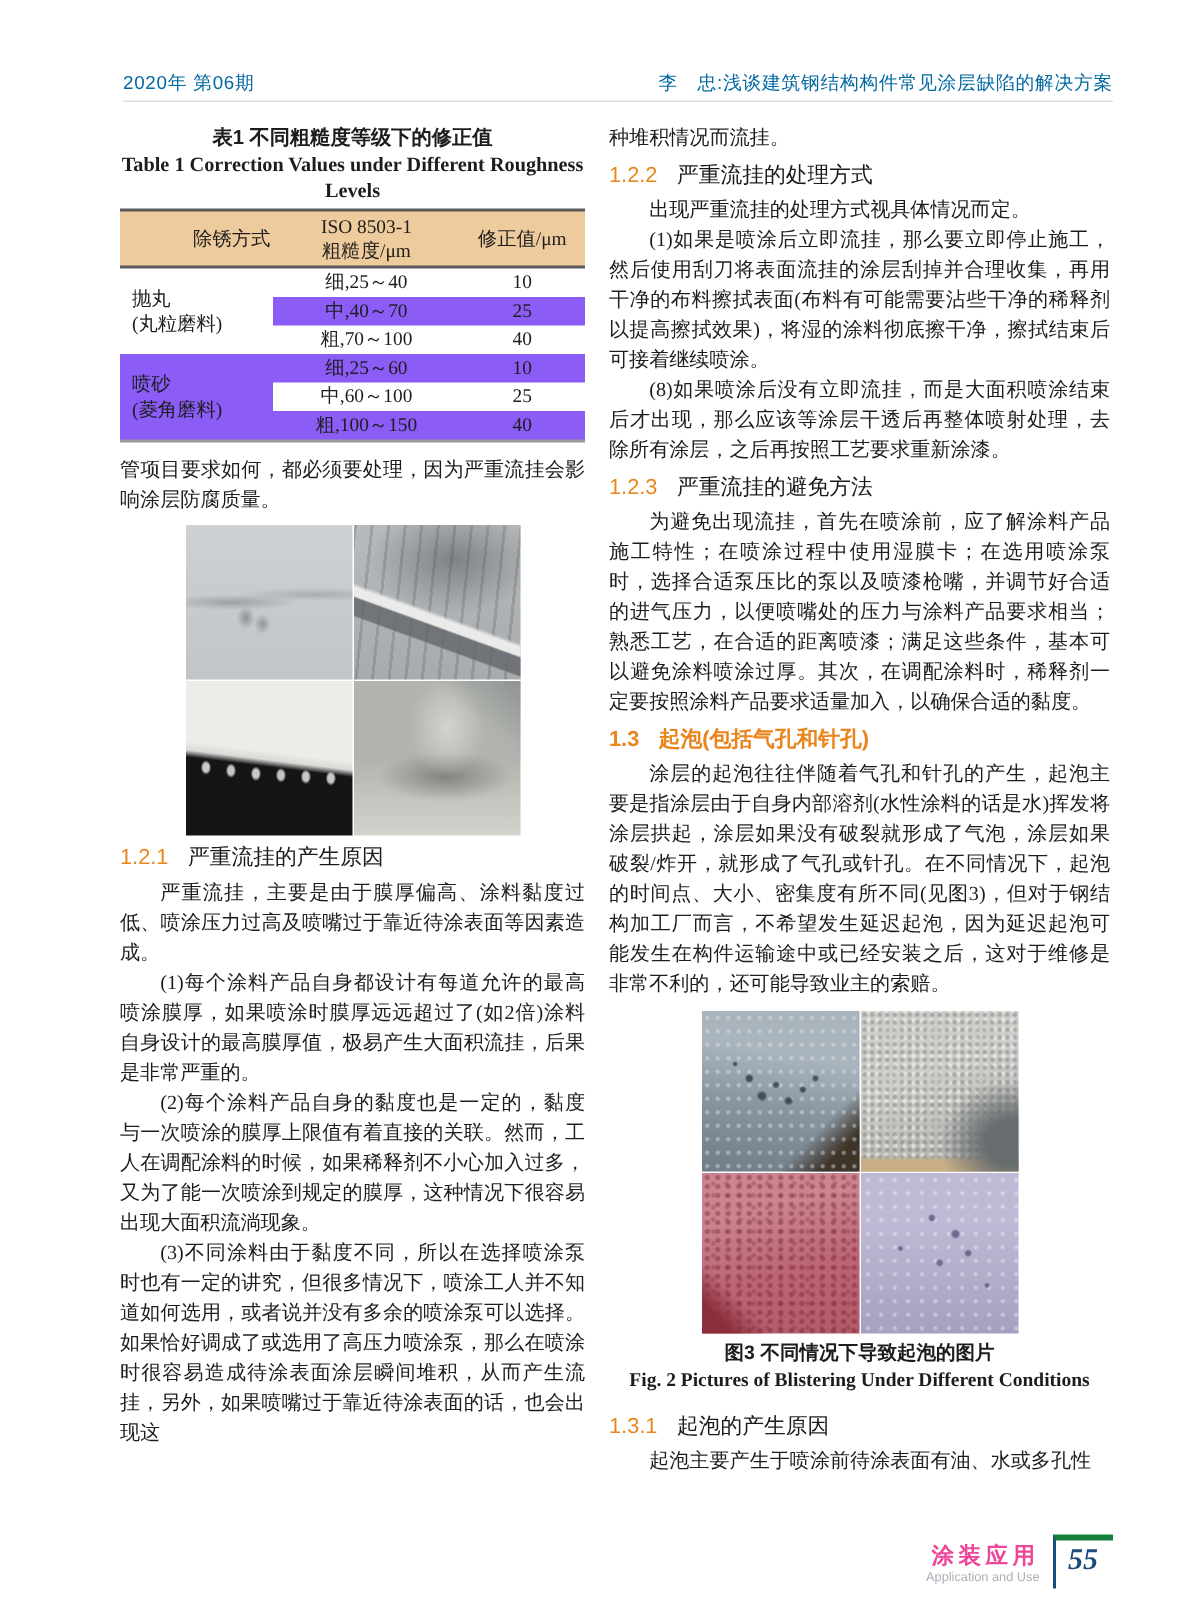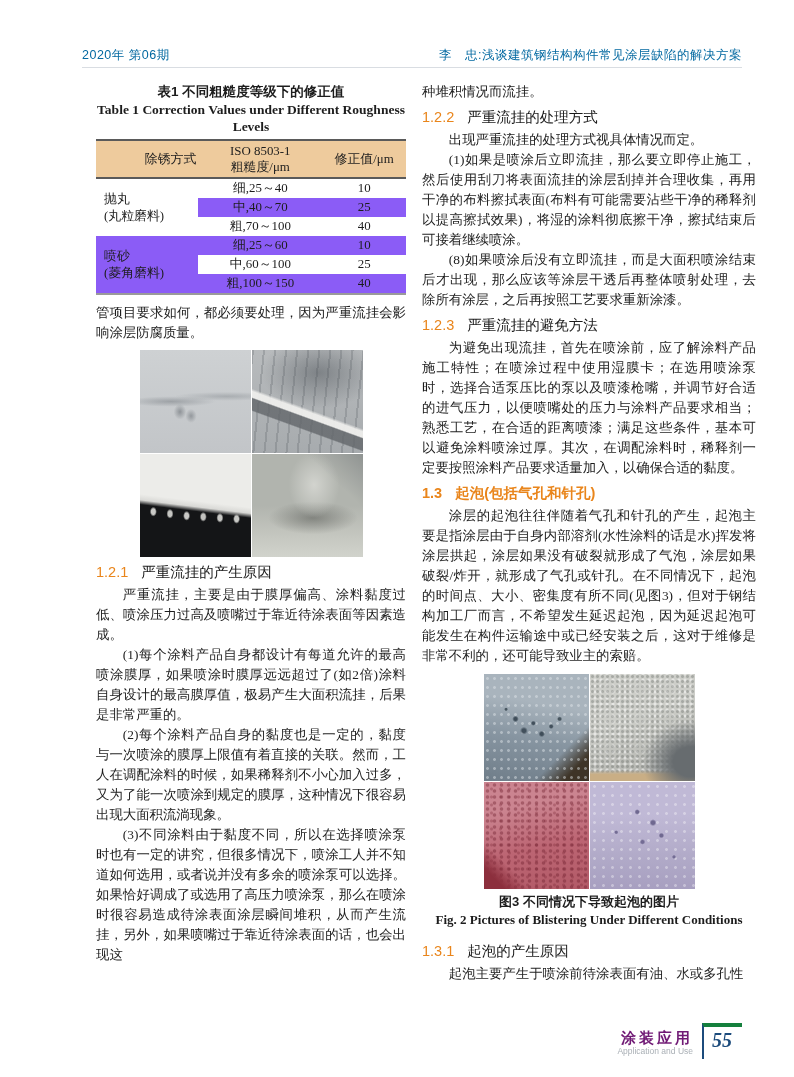--- a/index.html
+++ b/index.html
@@ -14,21 +14,21 @@
   .pg-hd{
     position:absolute;top:46px;left:82px;right:52px;height:22px;
     border-bottom:1px solid #d9dde2;
     display:flex;justify-content:space-between;align-items:flex-end;
     font-family:"Liberation Sans","DejaVu Sans",sans-serif;
     font-size:12.5px;color:#0369a1;letter-spacing:.5px;padding-bottom:3px;
     box-sizing:border-box;
   }
 
   
-  .columns{position:absolute;top:82px;left:96px;width:660px;display:flex;gap:16px;}
+  .columns{position:absolute;top:82px;left:80px;width:660px;display:flex;gap:16px;}
   .colL{width:310px;}
   .colR{width:334px;}
 
   p{margin:0;font-size:13.4px;line-height:20px;text-align:justify;}
   p.ind{text-indent:2em;}
 
   
   .tbl-title{text-align:center;margin-bottom:4px;}
   .tt-cn{font-family:"Liberation Sans","DejaVu Sans",sans-serif;font-weight:700;font-size:13.5px;line-height:19px;}
   .tt-en{font-family:"Liberation Serif",serif;font-weight:700;font-size:13.5px;line-height:17px;}
@@ -118,21 +118,21 @@
     radial-gradient(circle, rgba(255,255,255,.35) 1px, rgba(0,0,0,0) 1.8px) 0 0/9px 9px,
     linear-gradient(180deg,#c0b9d6 0 30%,#b1aac8 70%,#a79fc0 100%);}
 
   .caption{text-align:center;margin:2px 0 5px;}
   .cap-cn{font-family:"Liberation Sans","DejaVu Sans",sans-serif;font-weight:700;font-size:13px;line-height:18px;}
   .cap-en{font-family:"Liberation Serif",serif;font-weight:700;font-size:13px;line-height:18px;}
 
   
   .pg-ft{position:absolute;right:52px;bottom:18px;display:flex;align-items:flex-start;gap:9px;}
   .ft-names{text-align:right;margin-top:7px;}
-  .ft-cn{color:#701a75;font-family:"Liberation Sans","DejaVu Sans",sans-serif;font-size:15px;font-weight:700;letter-spacing:3px;line-height:16px;}
+  .ft-cn{color:#ec4899;font-family:"Liberation Sans","DejaVu Sans",sans-serif;font-size:15px;font-weight:700;letter-spacing:3px;line-height:16px;}
   .ft-en{color:#aab0b6;font-family:"Liberation Sans",sans-serif;font-size:8.5px;line-height:11px;}
   .ft-num{
     border-top:4px solid #15803d;border-left:2px solid #1c4b7c;
     padding:2px 10px 8px 8px;color:#1c4b7c;
     font-family:"Liberation Serif",serif;font-style:italic;font-weight:700;font-size:20px;line-height:22px;
   }
 </style>
 </head>
 <body>
 

